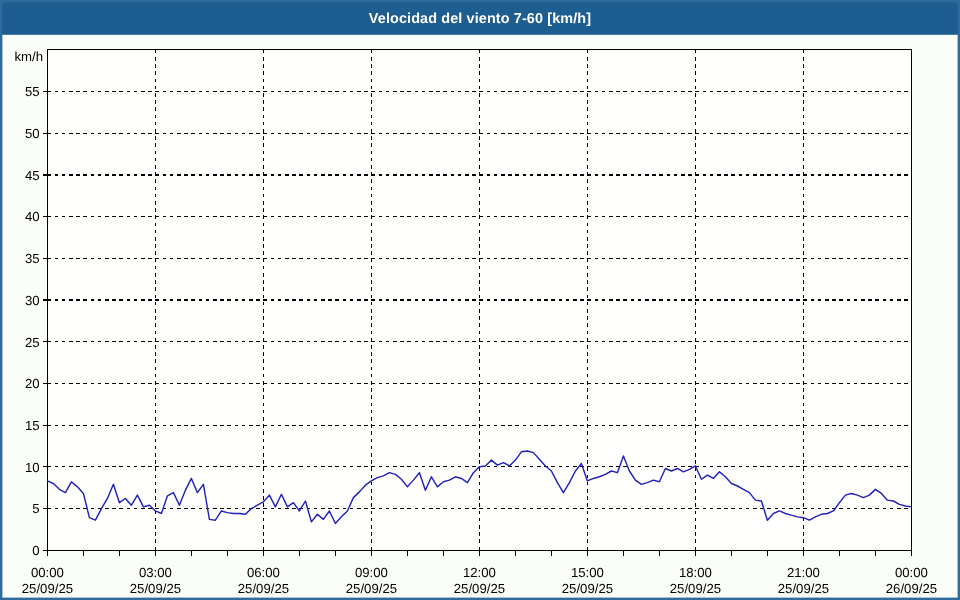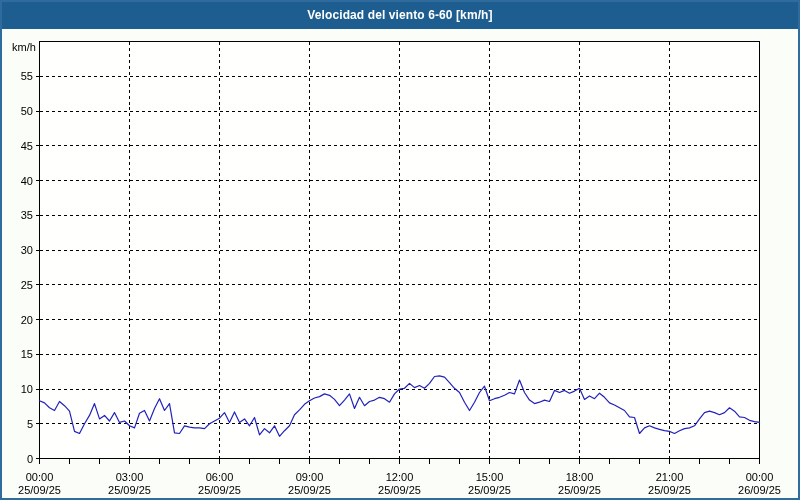--- a/index.html
+++ b/index.html
@@ -26,21 +26,21 @@
   .frame{
     position:absolute;left:0;top:0;width:796px;height:496px;
     border:2px solid #2f6b9d;pointer-events:none;z-index:4;
   }
 </style>
 </head>
 <body>
 
 <div class="window" style="background: rgb(251, 253, 248);">
   <div class="titlebar" style="background: rgb(29, 93, 143);">
-    <span class="title-text" style="color: rgb(255, 255, 255);">Velocidad del viento 6-60 [km/h]</span>
+    <span class="title-text" style="color: rgb(255, 255, 255);">Velocidad del viento 7-60 [km/h]</span>
   </div>
   <svg id="chart" class="chart-svg" width="800" height="500" viewBox="0 0 800 500">
       <rect x="39.5" y="41.5" width="720" height="417" fill="#fffffe"></rect>
       <line x1="39.5" y1="423.75" x2="759.5" y2="423.75" stroke="#000000" stroke-width="1" stroke-dasharray="3 3" shape-rendering="crispEdges"></line>
       <line x1="39.5" y1="389" x2="759.5" y2="389" stroke="#000000" stroke-width="1" stroke-dasharray="3 3" shape-rendering="crispEdges"></line>
       <line x1="39.5" y1="354.25" x2="759.5" y2="354.25" stroke="#000000" stroke-width="1" stroke-dasharray="3 3" shape-rendering="crispEdges"></line>
       <line x1="39.5" y1="319.5" x2="759.5" y2="319.5" stroke="#000000" stroke-width="1" stroke-dasharray="3 3" shape-rendering="crispEdges"></line>
       <line x1="39.5" y1="284.75" x2="759.5" y2="284.75" stroke="#000000" stroke-width="1" stroke-dasharray="3 3" shape-rendering="crispEdges"></line>
       <line x1="39.5" y1="250" x2="759.5" y2="250" stroke="#000000" stroke-width="1" stroke-dasharray="3 3" shape-rendering="crispEdges"></line>
       <line x1="39.5" y1="215.25" x2="759.5" y2="215.25" stroke="#000000" stroke-width="1" stroke-dasharray="3 3" shape-rendering="crispEdges"></line>

